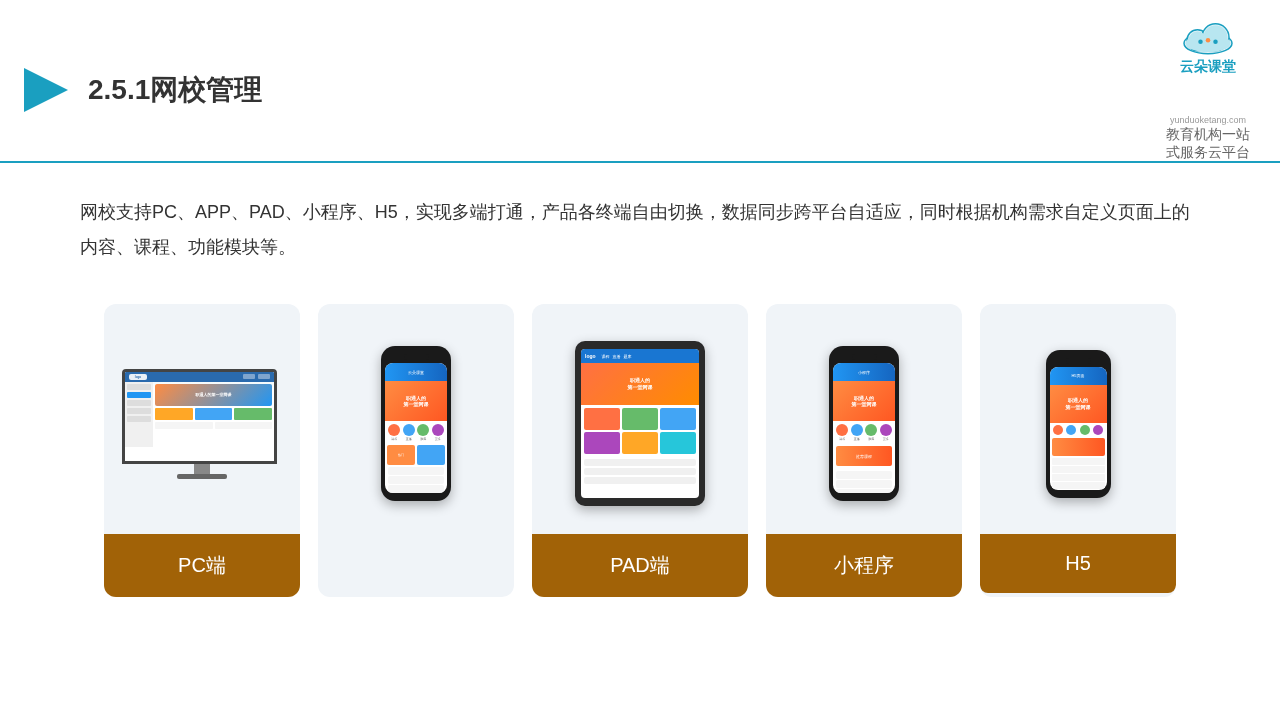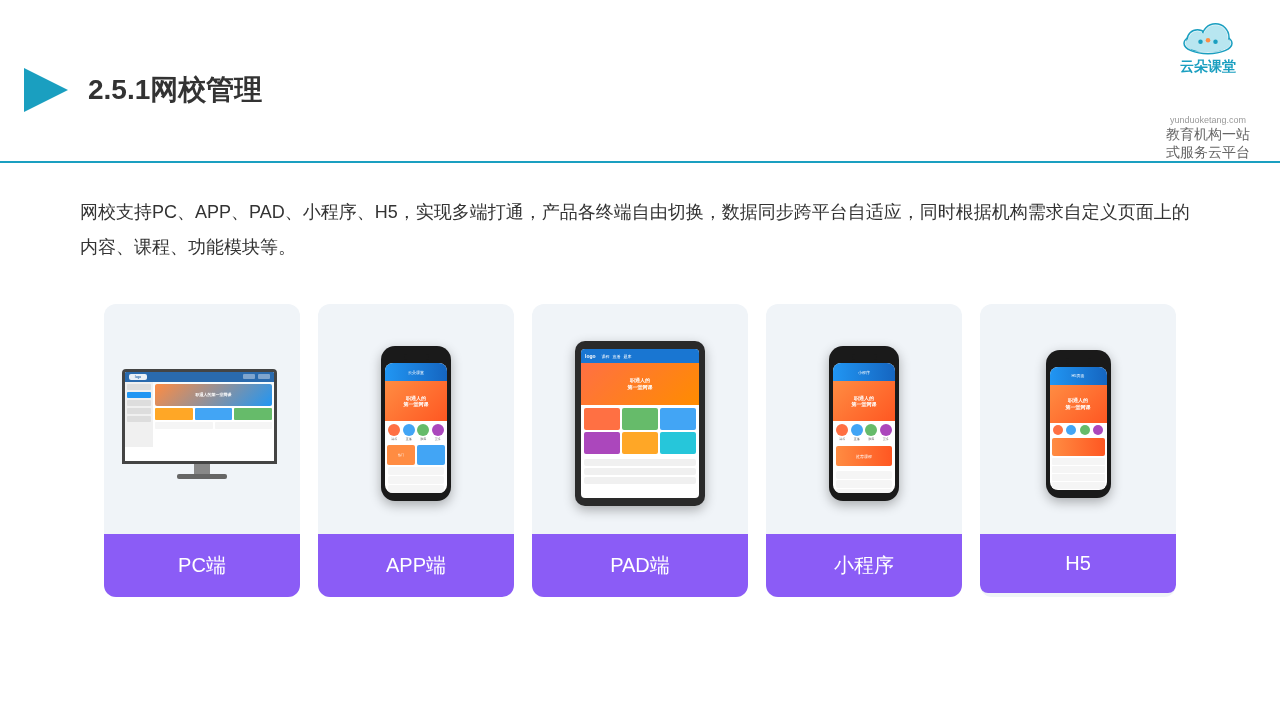--- a/index.html
+++ b/index.html
@@ -75,21 +75,21 @@
       height: 230px;
       display: flex;
       align-items: center;
       justify-content: center;
       padding: 20px 10px 10px;
       position: relative;
     }
 
     .card-label {
       width: 100%;
-      background: #8b5cf6;
+      background: #a16207;
       color: #fff;
       text-align: center;
       font-size: 20px;
       font-weight: 500;
       padding: 18px 0;
       border-radius: 0 0 8px 8px;
     }
 
     
     .monitor {
@@ -424,21 +424,20 @@
               </div>
             <div class="phone-card-mini" style="background:#42a5f5;border-radius:2px;"></div>
           </div>
           <div class="phone-list-item"></div>
           <div class="phone-list-item"></div>
           <div class="phone-list-item"></div>
 
         </div>
       </div>
     </div>
-    <div class="card-label">APP端</div>
   </div>
 
   <div class="card" style="width:216px;">
     <div class="card-image-area">
       <div class="tablet">
         <div class="tablet-screen">
           <div class="tablet-nav">
             <span class="tablet-nav-item" style="font-weight:bold;font-size:5px;">logo</span>
             <span class="tablet-nav-item" style="margin-left:3px;">课程</span>
             <span class="tablet-nav-item">直播</span>

